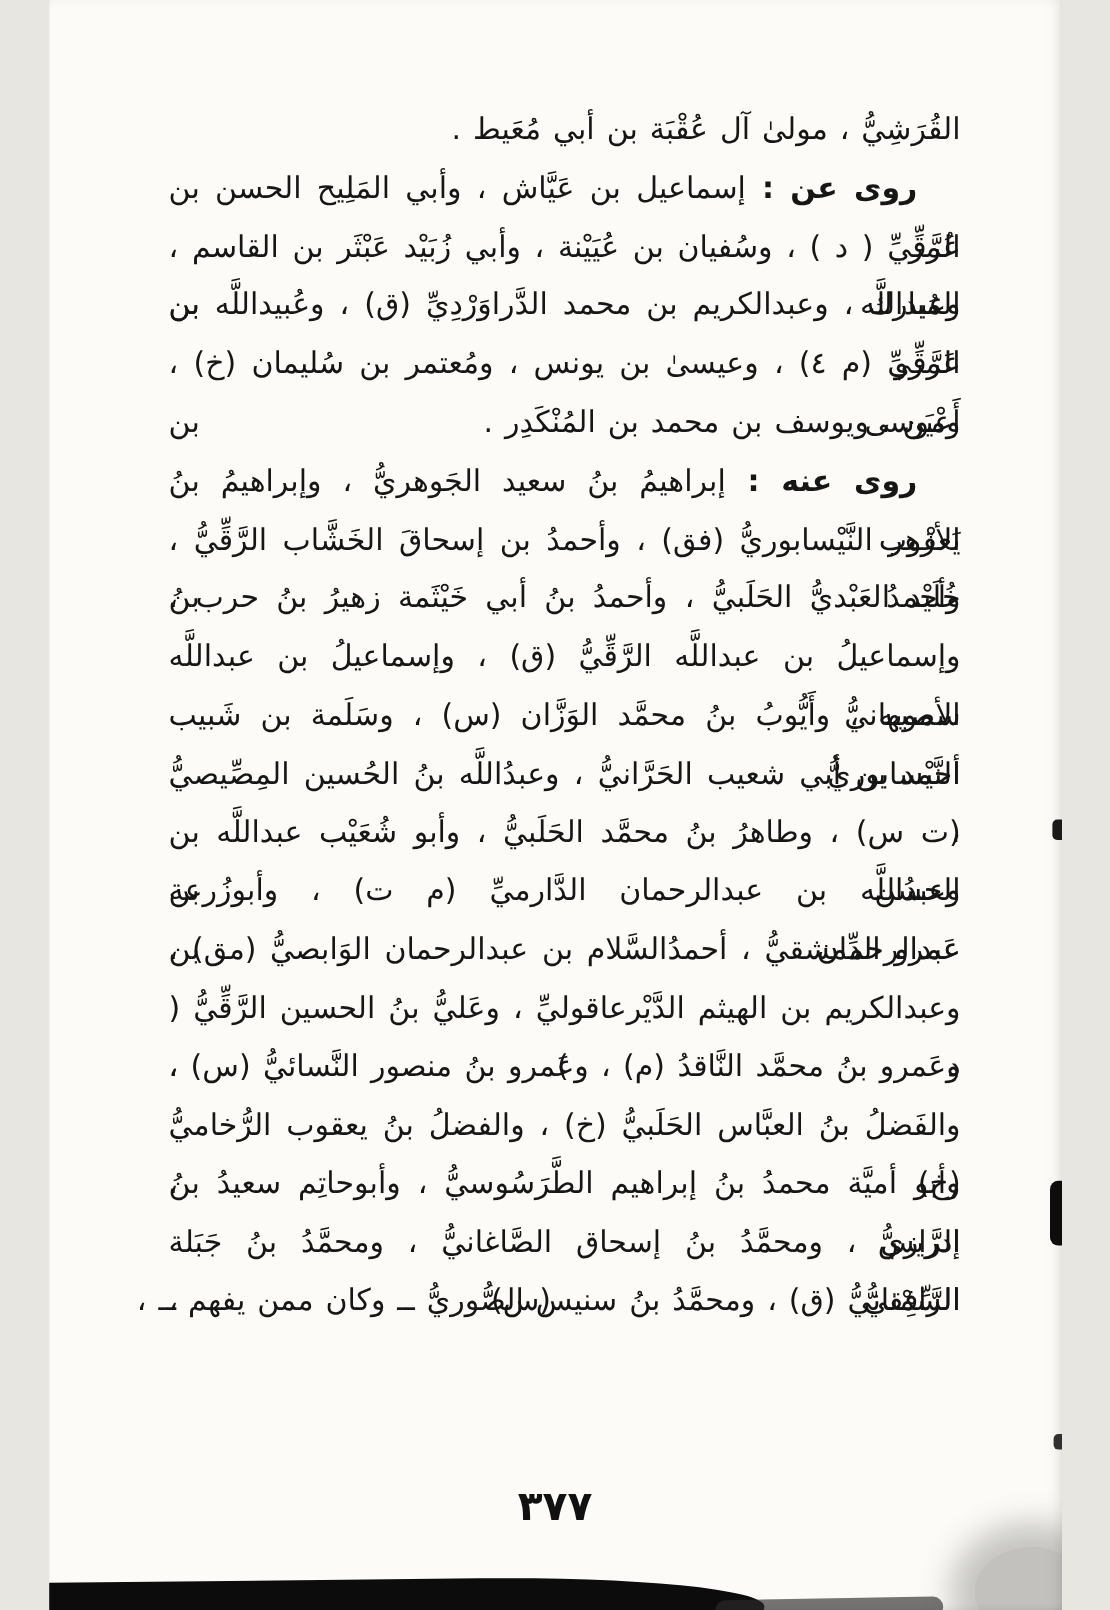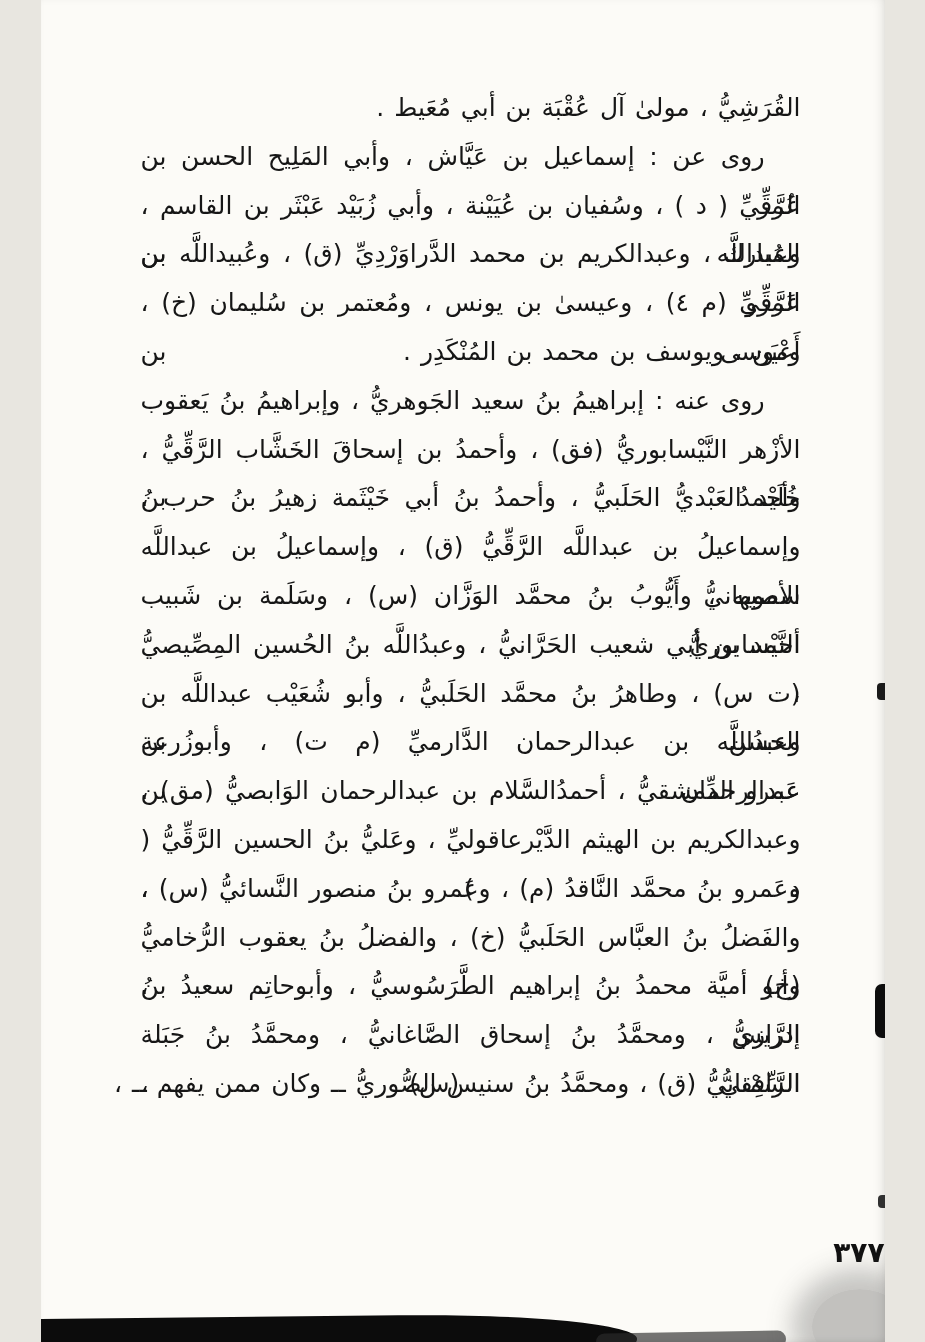--- a/index.html
+++ b/index.html
@@ -27,25 +27,26 @@
     text-align:right;
     word-spacing:2px;
     color:#161616;
   }
   .line.justify {
     white-space:normal;
     text-align:justify;
     text-align-last:justify;
   }
   .line.indent { text-indent:36px; }
-  .line b { font-weight:400; }
+  .line b { font-weight:700; }
   .page-number {
     position:absolute;
     top:1236px; left:0; right:0;
-    font-size:28px;
+    text-align:center;
+    font-size:34px;
     font-weight:700;
     color:#111;
   }
   .artifact { position:absolute; pointer-events:none; }
   .band1 {
     left:-16px; bottom:-12px; width:612px; height:38px;
     background:#0c0c0c;
     border-radius:18px 45% 30px 10px / 22px 30px 14px 10px;
     transform:rotate(-0.6deg);
   }

